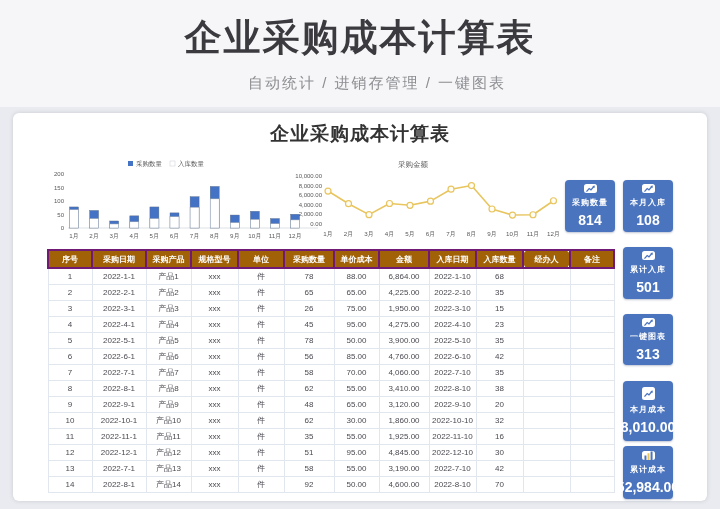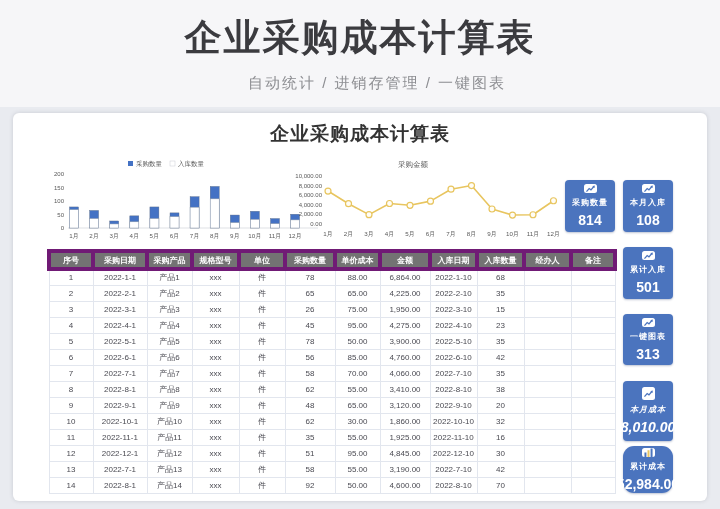--- a/index.html
+++ b/index.html
@@ -18,22 +18,22 @@
 
   .card-title { position:absolute; left:0; top:121px; width:720px; text-align:center;
     font-size:19px; font-weight:700; color:#333; letter-spacing:1px; }
 
   .chart { position:absolute; }
   #bar-chart  { left:40px;  top:154px; width:280px; height:88px; }
   #line-chart { left:280px; top:154px; width:285px; height:88px; }
 
   table.sheet { position:absolute; left:47px; top:249px; width:566px;
     border-collapse:collapse; table-layout:fixed; font-size:8px; }
-  table.sheet th { background:#737373; color:#fff; font-weight:700; height:18px;
-    border:4px solid #701a75; text-align:center; padding:0 1px; }
+  table.sheet th { background:#a16207; color:#fff; font-weight:700; height:18px;
+    border:2px solid #701a75; text-align:center; padding:0 1px; }
   table.sheet td { background:#fff; color:#4a4a52; height:16px; text-align:center;
     border:1px solid #e2e6ee; padding:0 1px; white-space:nowrap; overflow:hidden; }
 
   .stat-card { position:absolute; width:50px; background:#4b74be; border-radius:4px;
     color:#fff; text-align:center; display:flex; flex-direction:column;
     align-items:center; justify-content:center; gap:4px; padding:5px 1px;
     box-shadow:0 1px 2px rgba(40,60,110,.3); }
   .stat-label { font-size:8px; font-weight:700; letter-spacing:1px; white-space:nowrap; }
   .stat-value { font-size:14px; font-weight:700; }
   .stat-icon { width:13px; height:13px; background:#fff; border-radius:2.5px;
@@ -173,31 +173,31 @@
       <div class="stat-card" style="left: 623px; top: 314px; height: 51px;">
         <span class="stat-icon">
           <svg width="9" height="9" viewBox="0 0 10 10">
             <polyline points="0.5,8.5 3.5,5 5.5,6.5 9,2.5" fill="none" stroke="#4b74be" stroke-width="1.4"></polyline>
             <path d="M9.5,1.5 l0.2,3 -2.6,-1.4 z" fill="#4b74be"></path>
           </svg>
         </span>
         <span class="stat-label">一键图表</span>
         <span class="stat-value">313</span>
       </div>
-      <div class="stat-card" style="left: 623px; top: 381px; height: 60px; font-style: italic;">
+      <div class="stat-card" style="left: 623px; top: 381px; height: 60px;">
         <span class="stat-icon">
           <svg width="9" height="9" viewBox="0 0 10 10">
             <polyline points="0.5,8.5 3.5,5 5.5,6.5 9,2.5" fill="none" stroke="#4b74be" stroke-width="1.4"></polyline>
             <path d="M9.5,1.5 l0.2,3 -2.6,-1.4 z" fill="#4b74be"></path>
           </svg>
         </span>
         <span class="stat-label">本月成本</span>
         <span class="stat-value">8,010.00</span>
       </div>
-      <div class="stat-card" style="left: 623px; top: 446px; height: 47px; border-radius: 11px;">
+      <div class="stat-card" style="left: 623px; top: 446px; height: 53px;">
         <span class="stat-icon">
           <svg width="9" height="9" viewBox="0 0 10 10">
             <rect x="0.5" y="5" width="2.2" height="5" fill="#4b74be"></rect>
             <rect x="3.9" y="2.5" width="2.2" height="7.5" fill="#e8c55f"></rect>
             <rect x="7.3" y="0.5" width="2.2" height="9.5" fill="#4b74be"></rect>
           </svg>
         </span>
         <span class="stat-label">累计成本</span>
         <span class="stat-value">52,984.00</span>
       </div>

